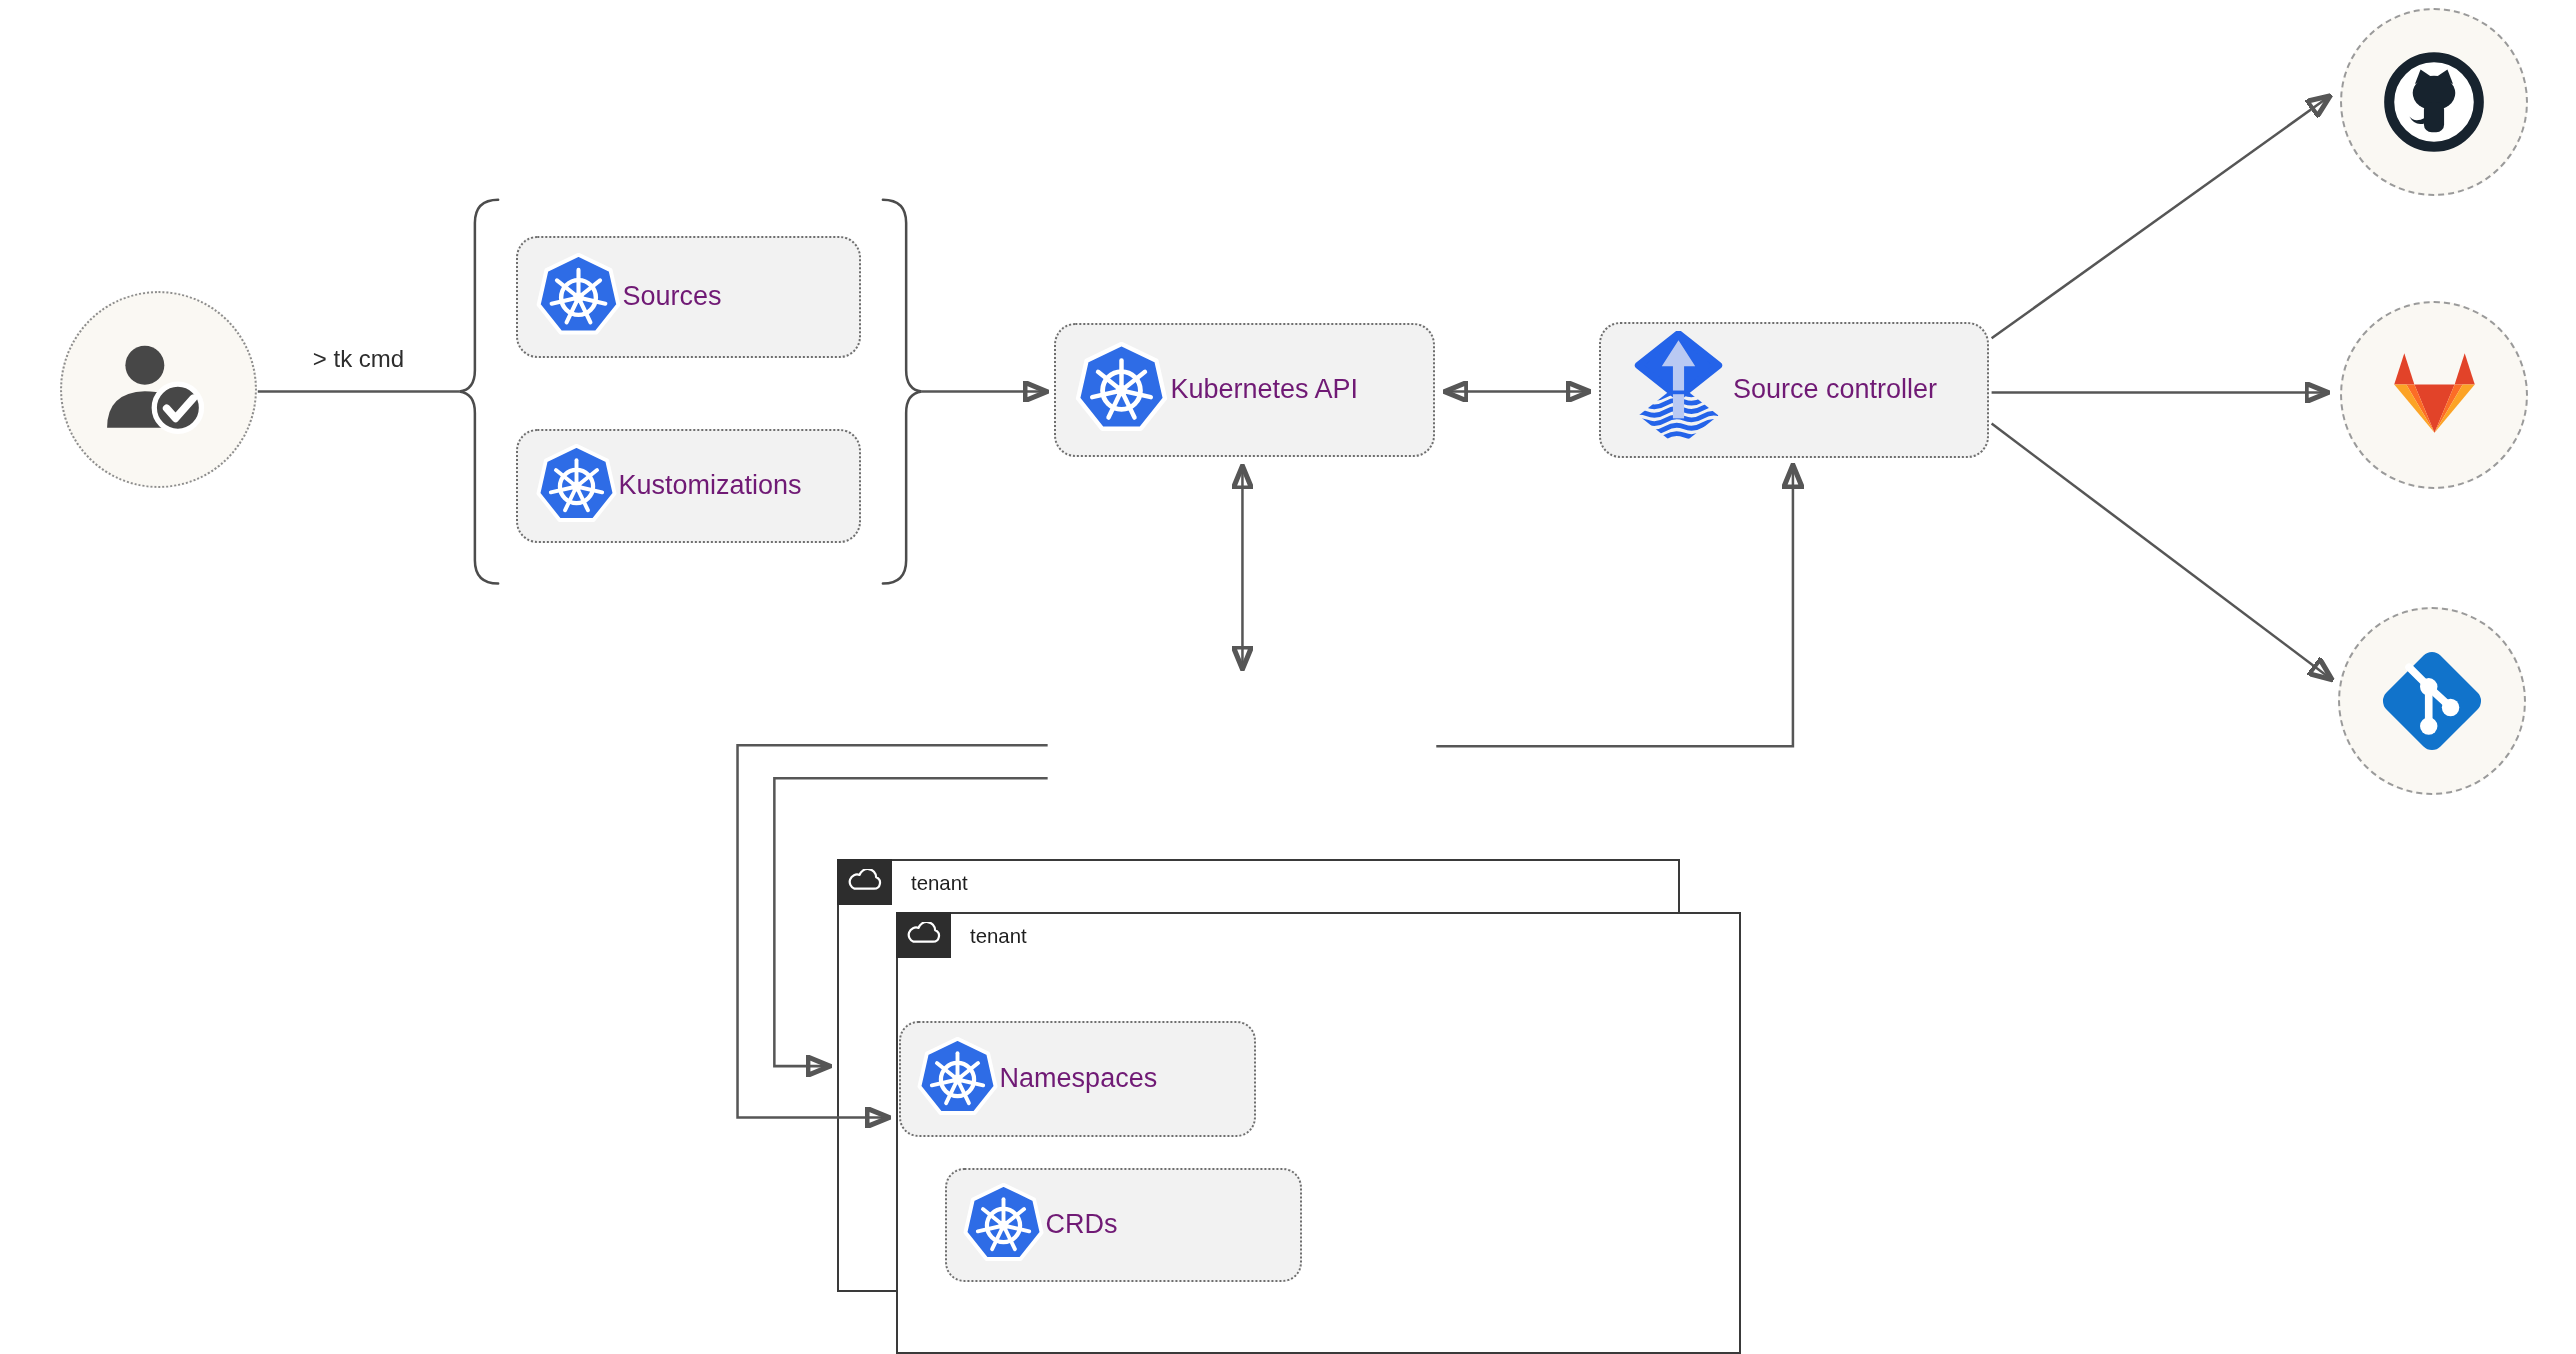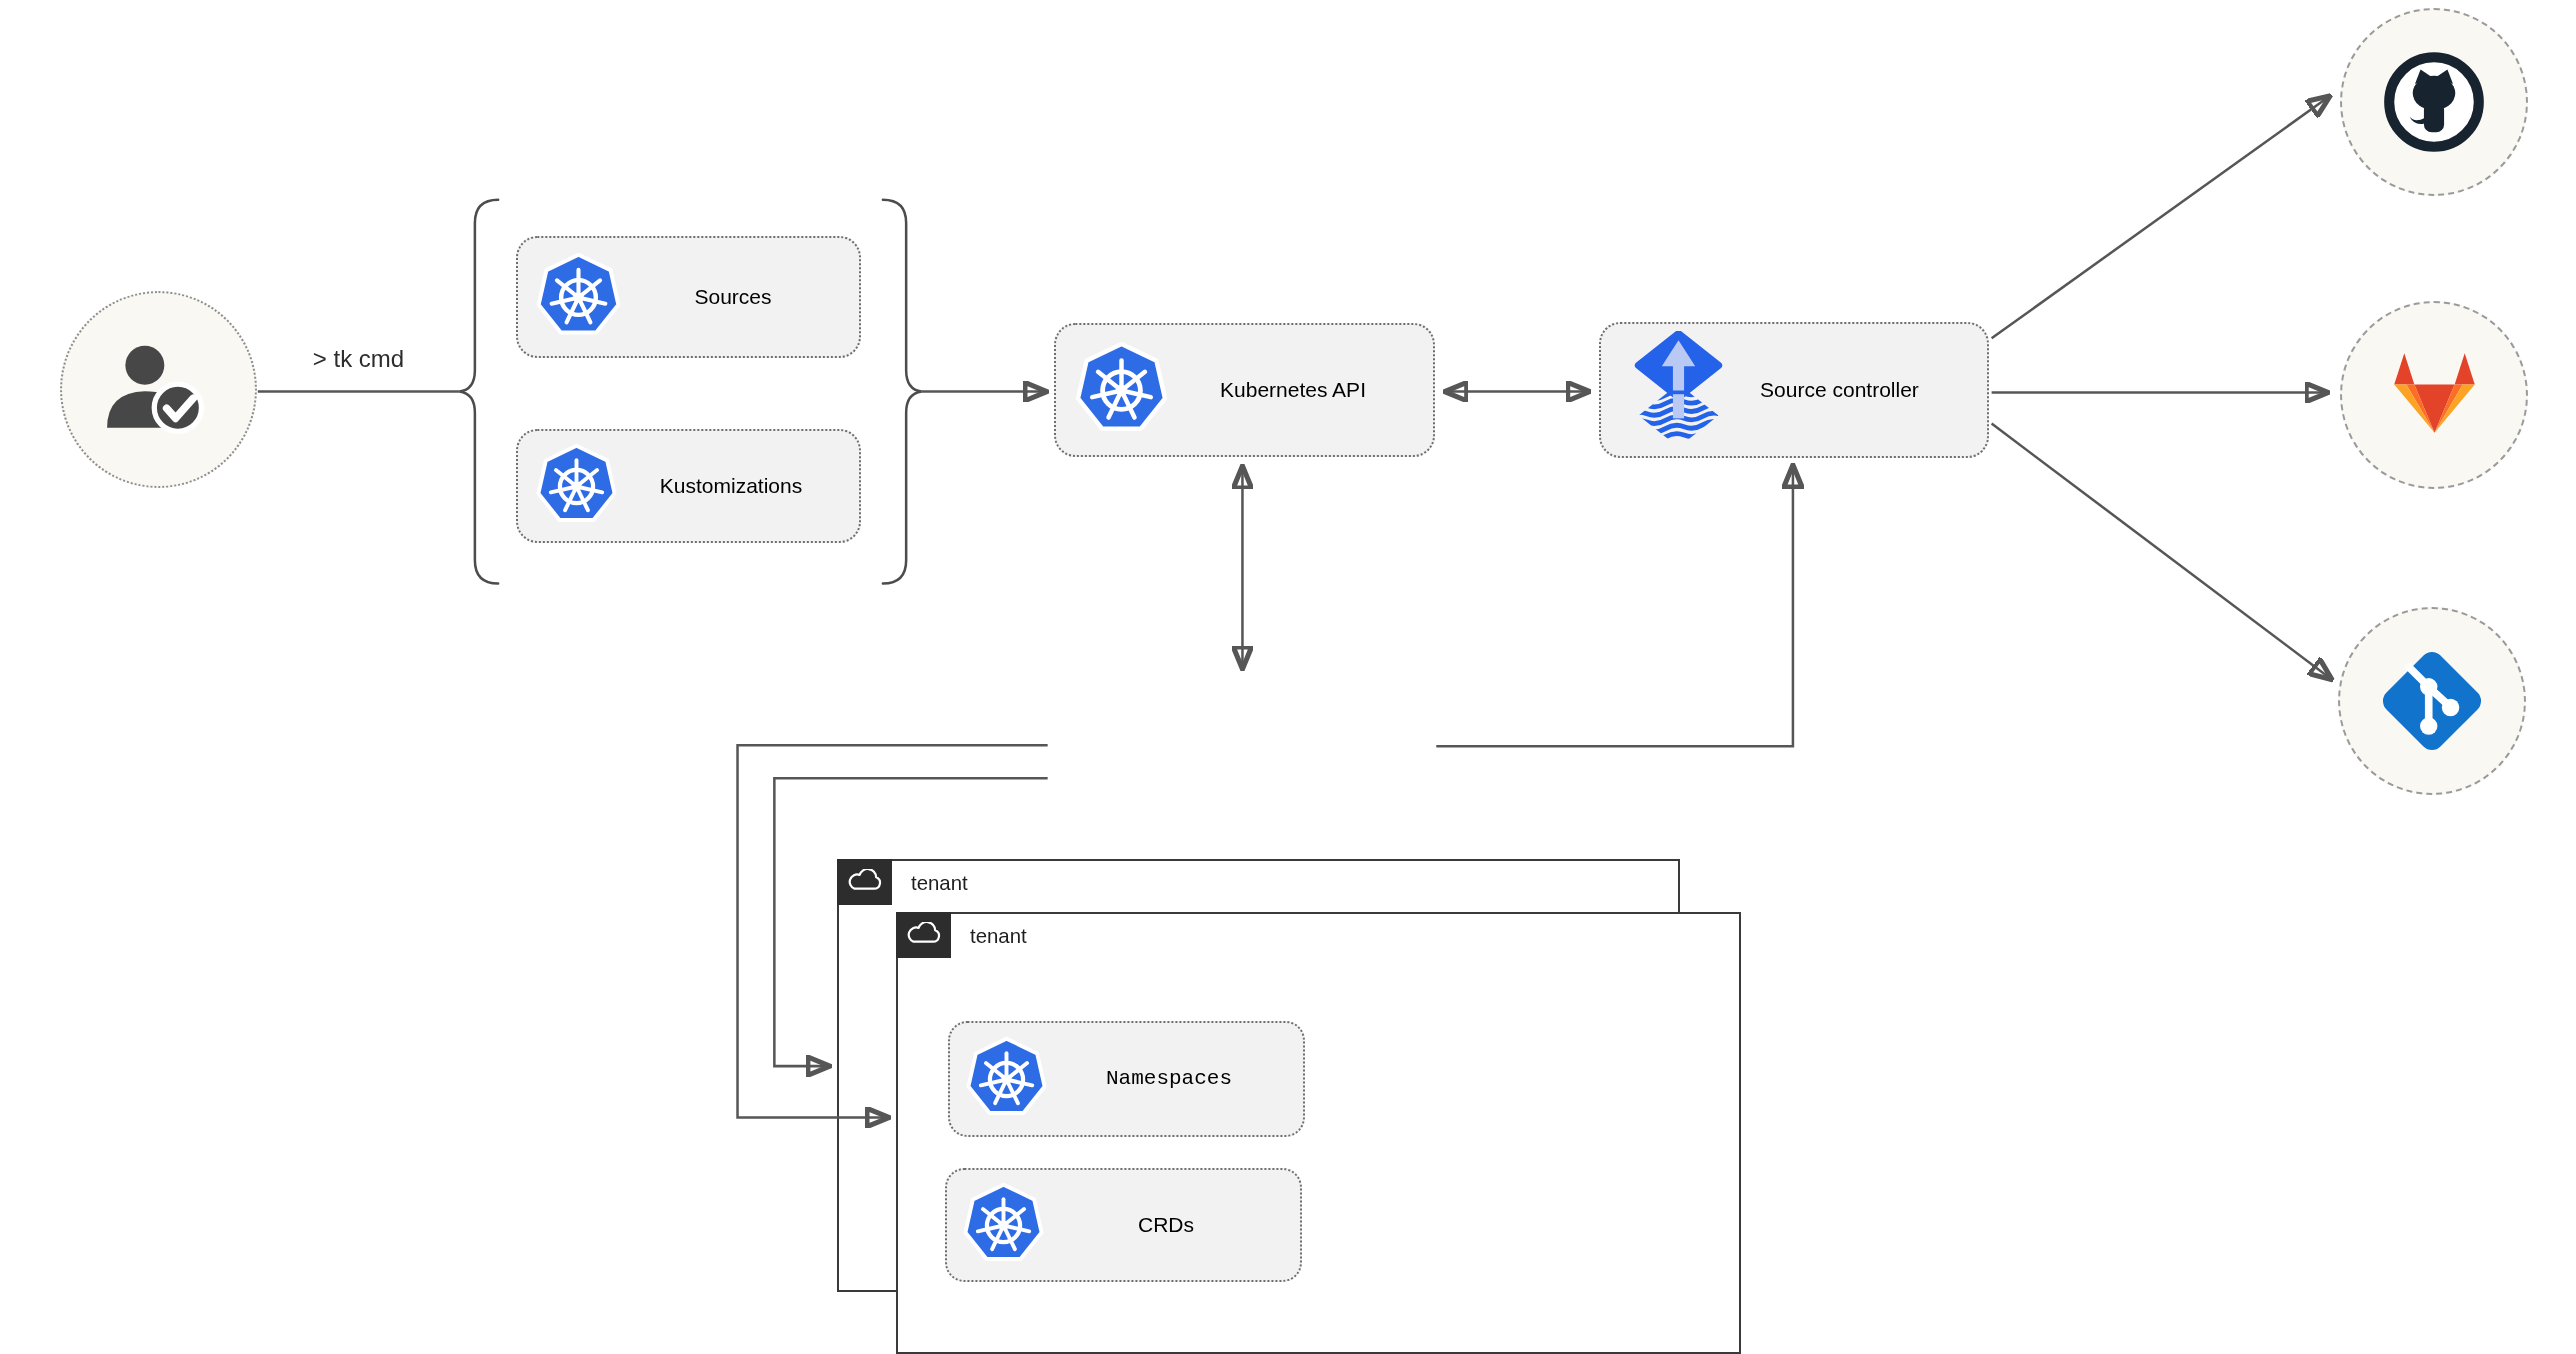--- a/index.html
+++ b/index.html
@@ -2,21 +2,21 @@
 <html><head>
 <meta charset="utf-8">
 <style>
   html,body{margin:0;padding:0;background:#ffffff;}
   body{font-family:"Liberation Sans","DejaVu Sans",sans-serif;}
   #canvas{position:relative;width:2576px;height:1355px;background:#ffffff;overflow:hidden;}
 
   
   .node{position:absolute;background:#f2f2f2;border:2.4px dotted #6e6e6e;border-radius:21.3px;
         display:flex;align-items:center;box-sizing:border-box;z-index:3;}
-  .node-label{flex:1;text-align:center;font-size:21px;color:#000000;line-height:1.25;}
+  .node-label{flex:1;text-align:left;font-size:27px;color:#701a75;line-height:1.25;}
   .node-label.two-line{max-width:213px;margin:0 auto;}
   .node-icon{flex:0 0 auto;display:block;}
 
   
   .circle{position:absolute;border-radius:50%;background:#faf8f3;border:2.4px dashed #9a9a9a;
           display:flex;align-items:center;justify-content:center;box-sizing:border-box;z-index:3;}
   .circle.dotted{border-style:dotted;border-color:#8d8d8d;}
 
   
   .tenant-box{position:absolute;background:#ffffff;border:2.4px solid #3a3a3a;box-sizing:border-box;}
@@ -180,21 +180,21 @@
 
   <div class="tenant-box" style="left:896px;top:912px;width:845px;height:442px;z-index:2;">
     <div class="tenant-tab">
       <svg width="35" height="25" viewBox="0 0 36 26">
           <use href="#sym-cloud"></use>
         </svg>
     </div>
     <div class="tenant-label">tenant</div>
   </div>
 
-  <div class="node" style="left:948px;top:1021px;width:357px;height:116px;padding:0 13.6px;border-radius:19.4px;font-family:Liberation Mono, monospace;">
+  <div class="node" style="left:899px;top:1021px;width:357px;height:116px;padding:0 13.6px;border-radius:19.4px;">
     <svg class="node-icon" width="85" height="85" viewBox="0 0 88 88">
         <use href="#sym-k8s"></use>
       </svg>
     <div class="node-label">Namespaces</div>
   </div>
   <div class="node" style="left:945px;top:1168px;width:357px;height:114px;padding:0 13.6px;border-radius:19.4px;">
     <svg class="node-icon" width="85" height="85" viewBox="0 0 88 88">
         <use href="#sym-k8s"></use>
       </svg>
     <div class="node-label">CRDs</div>

